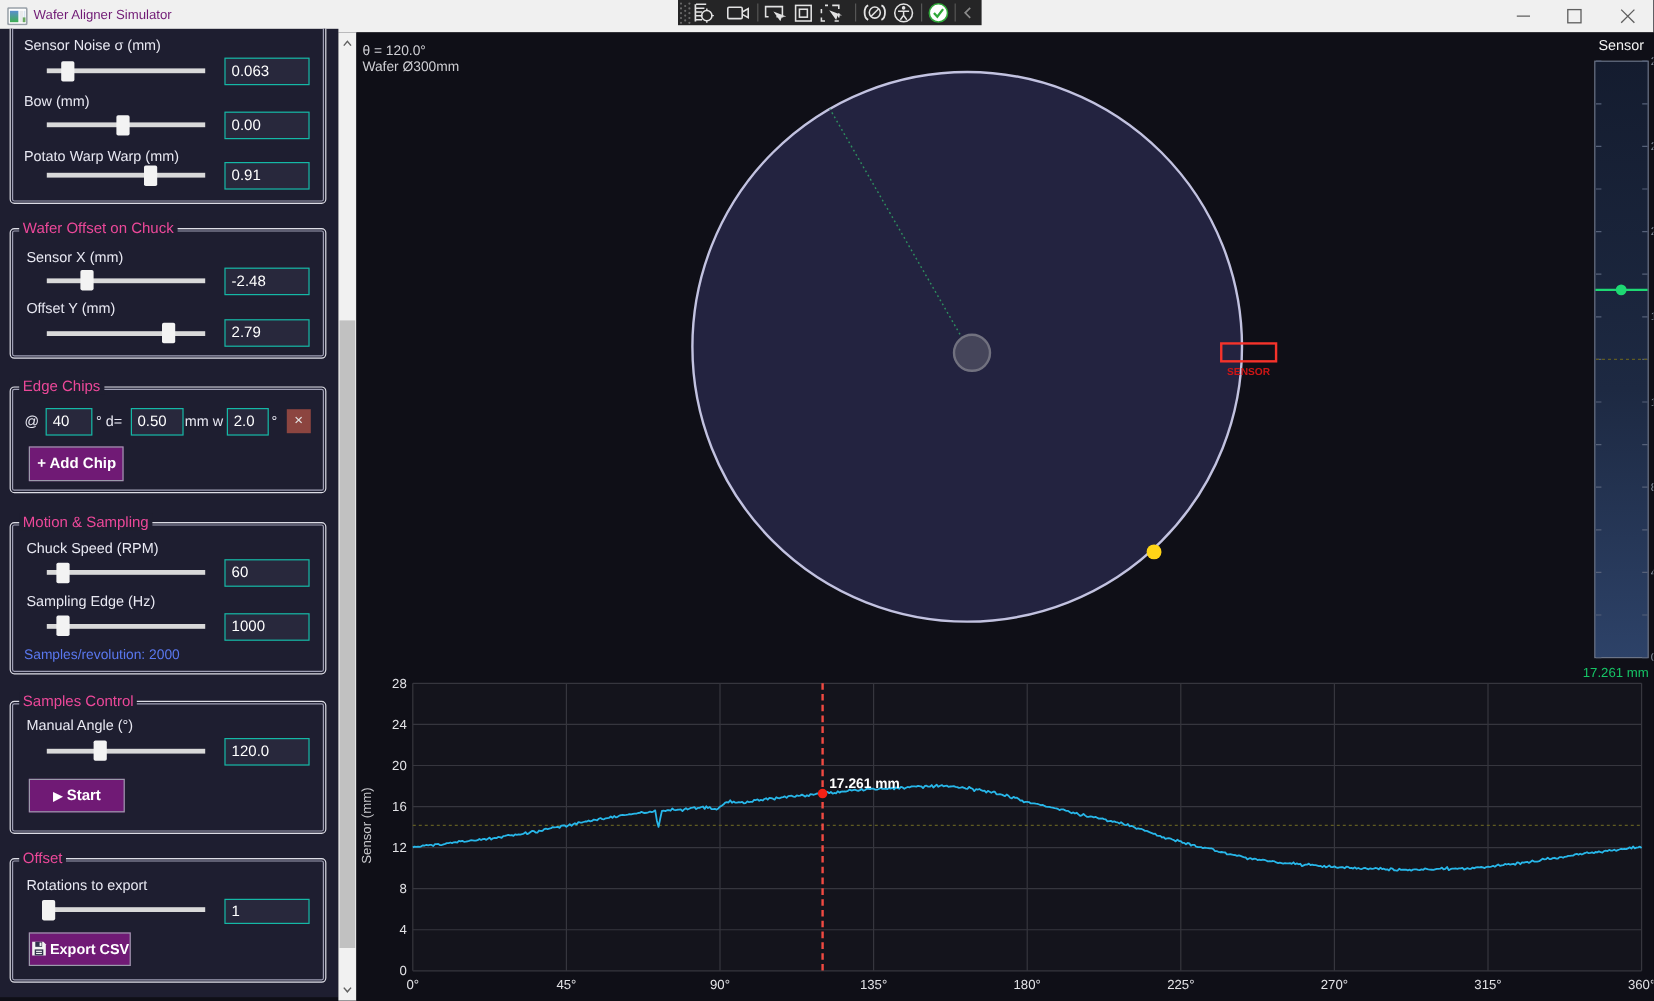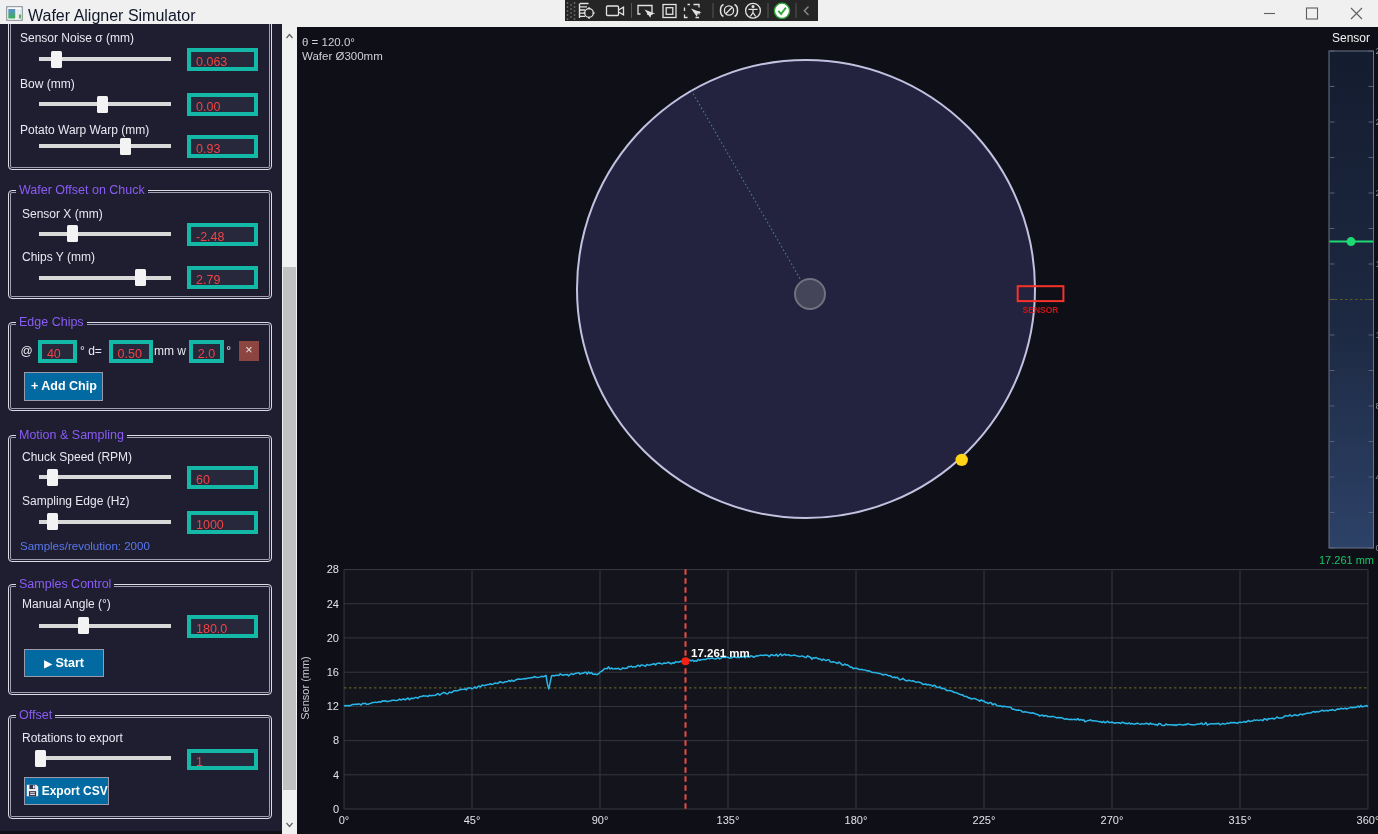--- a/index.html
+++ b/index.html
@@ -1,31 +1,31 @@
 <!DOCTYPE html>
 <html><head><meta charset="utf-8">
 <style>
 *{margin:0;padding:0;box-sizing:border-box}
 html,body{width:1378px;height:834px;overflow:hidden;background:#0f0f17;font-family:"Liberation Sans",sans-serif}
 #page{position:relative;width:1378px;height:834px}
 #titlebar{position:absolute;left:0;top:0;width:1378px;height:27px;background:#f0f0f0}
-#title{position:absolute;left:28px;top:7px;font-size:16px;color:#0f172a}
+#title{position:absolute;left:28px;top:7px;font-size:11px;color:#701a75}
 #toolbar{position:absolute;left:565px;top:0;width:253px;height:21px;background:#252526}
 #panel{position:absolute;left:0;top:24px;width:282px;height:807px;background:#1e1e30;overflow:hidden}
 #sbar{position:absolute;left:282px;top:27px;width:15px;height:807px;background:#f1f1f1}
 #sthumb{position:absolute;left:1px;top:240px;width:13px;height:523px;background:#c1c1c1}
 #main{position:absolute;left:297px;top:27px;width:1081px;height:807px;background:#0f0f17}
 .grp{position:absolute;border:1px solid #dcdce4;border-radius:4px;box-shadow:inset 0 0 0 1px #1e1e30,inset 0 0 0 2px #9f9fb4}
-.grpt{position:absolute;background:#1e1e30;padding:0 3px;font-size:12.5px;color:#8b5cf6;height:14px;line-height:14px}
+.grpt{position:absolute;background:#1e1e30;padding:0 3px;font-size:12.5px;color:#ec4899;height:14px;line-height:14px}
 .lbl{position:absolute;font-size:12px;color:#e8e8f2;white-space:nowrap}
 .blue{position:absolute;font-size:11.5px;color:#5a78ef;white-space:nowrap}
 .trk{position:absolute;height:4px;background:#d9d9d9}
 .thm{position:absolute;width:11px;height:17px;background:#f3f3f3;border-radius:1.5px}
-.tb{position:absolute;background:#28283c;border:4px solid #14b8a6;color:#ef4444;font-size:12.5px;padding-left:5px}
-.btn{position:absolute;background:#0369a1;border:1px solid #9a9aaa;color:#fff;font-size:12.5px;font-weight:bold;text-align:center;white-space:nowrap}
+.tb{position:absolute;background:#28283c;border:1px solid #14b8a6;color:#ffffff;font-size:12.5px;padding-left:5px}
+.btn{position:absolute;background:#701a75;border:1px solid #9a9aaa;color:#fff;font-size:12.5px;font-weight:bold;text-align:center;white-space:nowrap}
 .xbtn{position:absolute;width:20px;height:20px;background:#8c4540;color:#e4e4e4;font-size:12.5px;text-align:center;line-height:19px}
 </style></head>
 <body>
 <div id="page">
 <div id="titlebar">
 <svg width="17" height="15" viewBox="0 0 17 15" style="position:absolute;left:6px;top:6px">
         <rect x="0.5" y="0.5" width="16" height="14" rx="1.5" fill="#fdfdfd" stroke="#98a0a8" stroke-width="1.6"></rect>
         <rect x="2.3" y="3" width="7" height="9.5" fill="url(#icg)"></rect>
         <defs>
           <linearGradient id="icg" x1="0" y1="0" x2="0" y2="1">
@@ -99,28 +99,28 @@
 <div class="trk" style="left:39px;top:33.3px;width:131.5px"></div>
       <div class="thm" style="left:50.5px;top:26.799999999999997px"></div>
 <div class="tb" style="left:187px;top:23.5px;width:71px;height:23px;line-height:21px">0.063</div>
 <div class="lbl" style="left:20px;top:53px">Bow (mm)</div>
 <div class="trk" style="left:39px;top:78.4px;width:131.5px"></div>
       <div class="thm" style="left:97.2px;top:71.9px"></div>
 <div class="tb" style="left:187px;top:68.5px;width:71px;height:23px;line-height:21px">0.00</div>
 <div class="lbl" style="left:20px;top:98.5px">Potato Warp Warp (mm)</div>
 <div class="trk" style="left:39px;top:120.4px;width:131.5px"></div>
       <div class="thm" style="left:120.2px;top:113.9px"></div>
-<div class="tb" style="left:187px;top:111px;width:71px;height:23px;line-height:21px">0.93</div>
+<div class="tb" style="left:187px;top:111px;width:71px;height:23px;line-height:21px">0.91</div>
 <div class="grp" style="left:8px;top:165.6px;width:263.5px;height:109.4px"></div>
 <div class="grpt" style="left:16px;top:158.6px">Wafer Offset on Chuck</div>
 <div class="lbl" style="left:22px;top:182.5px">Sensor X (mm)</div>
 <div class="trk" style="left:39px;top:207.9px;width:131.5px"></div>
       <div class="thm" style="left:67.2px;top:201.4px"></div>
 <div class="tb" style="left:187px;top:198.5px;width:71px;height:23px;line-height:21px">-2.48</div>
-<div class="lbl" style="left:22px;top:226.3px">Chips Y (mm)</div>
+<div class="lbl" style="left:22px;top:226.3px">Offset Y (mm)</div>
 <div class="trk" style="left:39px;top:251.6px;width:131.5px"></div>
       <div class="thm" style="left:135.1px;top:245.1px"></div>
 <div class="tb" style="left:187px;top:242.3px;width:71px;height:23px;line-height:21px">2.79</div>
 <div class="grp" style="left:8px;top:298px;width:263.5px;height:89px"></div>
 <div class="grpt" style="left:16px;top:291px">Edge Chips</div>
 <div class="lbl" style="left:20.5px;top:320px">@</div>
 <div class="tb" style="left:37.9px;top:315.5px;width:39px;height:23px;line-height:21px">40</div>
 <div class="lbl" style="left:80px;top:320px">° d=</div>
 <div class="tb" style="left:108.5px;top:315.5px;width:44px;height:23px;line-height:21px">0.50</div>
 <div class="lbl" style="left:154px;top:320px">mm w</div>
@@ -137,21 +137,21 @@
 <div class="lbl" style="left:22px;top:470px">Sampling Edge (Hz)</div>
 <div class="trk" style="left:39px;top:495.6px;width:131.5px"></div>
       <div class="thm" style="left:47.2px;top:489.1px"></div>
 <div class="tb" style="left:187px;top:486.5px;width:71px;height:23px;line-height:21px">1000</div>
 <div class="blue" style="left:20px;top:516px">Samples/revolution: 2000</div>
 <div class="grp" style="left:8px;top:559.8px;width:263.5px;height:110.8px"></div>
 <div class="grpt" style="left:16px;top:552.8px">Samples Control</div>
 <div class="lbl" style="left:22px;top:573.3px">Manual Angle (°)</div>
 <div class="trk" style="left:39px;top:599.7px;width:131.5px"></div>
       <div class="thm" style="left:77.5px;top:593.2px"></div>
-<div class="tb" style="left:187px;top:591px;width:71px;height:23px;line-height:21px">180.0</div>
+<div class="tb" style="left:187px;top:591px;width:71px;height:23px;line-height:21px">120.0</div>
 <div class="btn" style="left:24.2px;top:624.7px;width:80px;height:28.5px;line-height:26.5px"><span style="font-size:10px">▶</span> Start</div>
 <div class="grp" style="left:8px;top:690.8px;width:263.5px;height:104.2px"></div>
 <div class="grpt" style="left:16px;top:683.8px">Offset</div>
 <div class="lbl" style="left:22px;top:706.5px">Rotations to export</div>
 <div class="trk" style="left:39px;top:732.3px;width:131.5px"></div>
       <div class="thm" style="left:34.9px;top:725.8px"></div>
 <div class="tb" style="left:187px;top:725px;width:71px;height:21px;line-height:19px">1</div>
 <div class="btn" style="left:24.2px;top:752.9px;width:85px;height:28px;line-height:26px;font-size:12px"><svg width="13" height="13" viewBox="0 0 16 16" style="vertical-align:-2px;margin-right:3px">
           <path d="M1 1 h11.5 l2.5 2.5 v11.5 h-14 z" fill="#f2f2f2"></path>
           <rect x="4.2" y="1" width="7" height="5.2" fill="#33334e"></rect>

